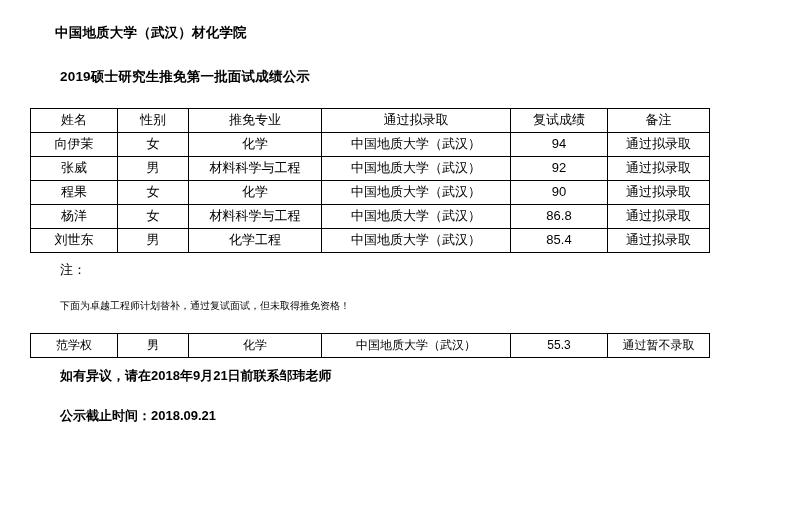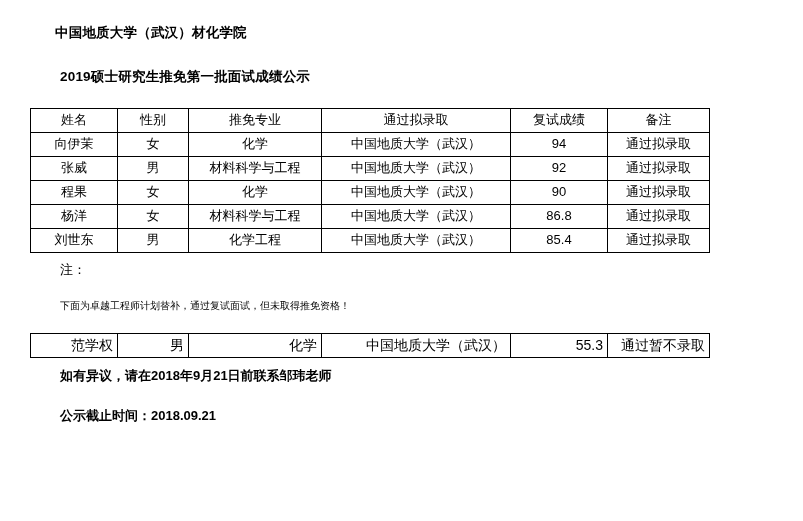--- a/index.html
+++ b/index.html
@@ -75,22 +75,22 @@
   table.supplement {
     border-collapse: collapse;
     margin-top: 20px;
     margin-left: 0px;
     width: 625px;
     table-layout: fixed;
   }
   table.supplement td {
     border: 1px solid #000000;
     padding: 2px 4px 3px 4px;
-    font-size: 14px;
-    text-align: right;
+    font-size: 12px;
+    text-align: center;
     vertical-align: middle;
     height: 18px;
     line-height: 16px;
     white-space: nowrap;
     overflow: hidden;
   }
   .footline {
     padding-left: 30px;
     font-size: 13px;
     font-weight: bold;

